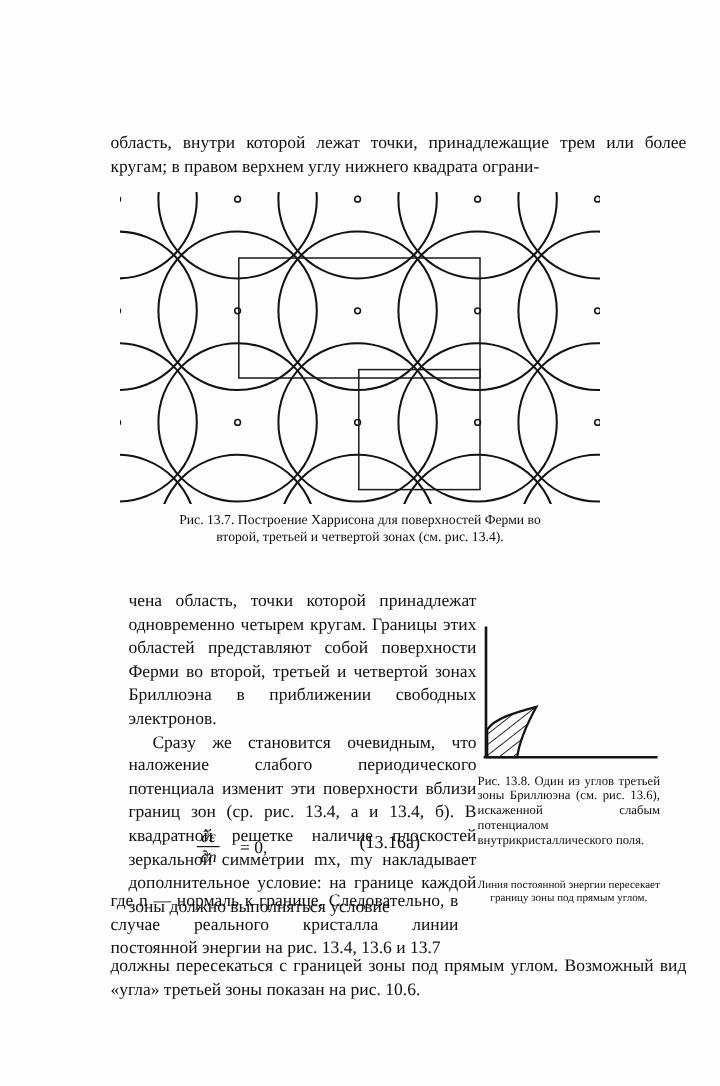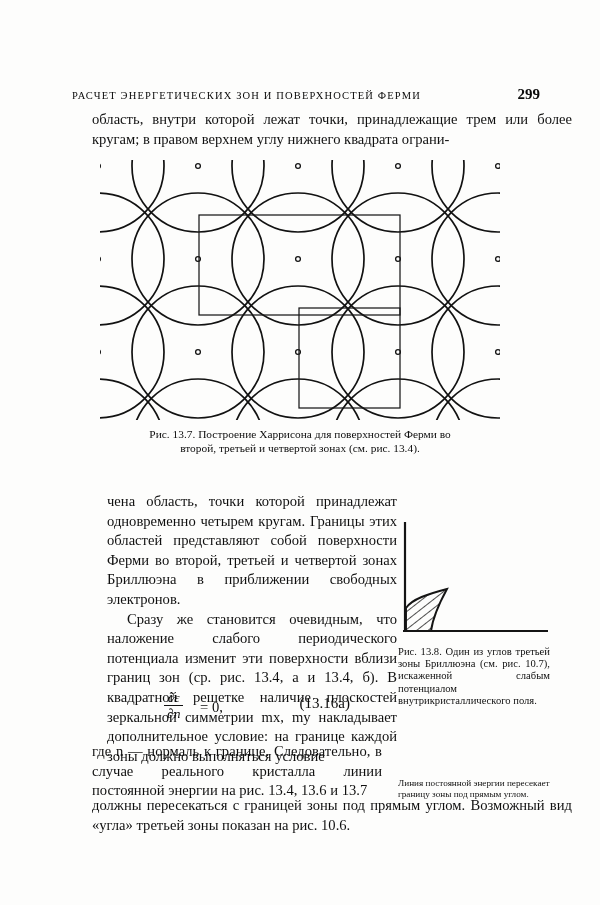--- a/index.html
+++ b/index.html
@@ -149,33 +149,29 @@
     color: #101010;
   }
   #cap138b {
     position: absolute;
     left: 398px;
     top: 732px;
     width: 152px;
     font-family: "Liberation Serif", serif;
     font-size: 9.2px;
     line-height: 11px;
+    text-align: center;
     color: #101010;
-    margin-top: 46px;
   }
 </style>
 </head>
 <body>
 
 <div class="page">
 
-  <div class="running-head">
-    <span class="rh-title">РАСЧЕТ ЭНЕРГЕТИЧЕСКИХ ЗОН И ПОВЕРХНОСТЕЙ ФЕРМИ</span>
-    <span class="rh-page">299</span>
-  </div>
 
   <div class="para" id="lead-para">
     <p>область, внутри которой лежат точки, принадлежащие трем или более кругам; в правом верхнем углу нижнего квадрата ограни-</p>
   </div>
 
   <div id="fig137">
     <svg width="400" height="260" viewBox="0 0 400 260" xmlns="http://www.w3.org/2000/svg">
       <defs>
         <clipPath id="figclip">
           <rect x="0" y="0" width="400" height="260"></rect>
@@ -261,21 +257,21 @@
 
       <g stroke="#141414" stroke-width="2.2" fill="none">
         <line x1="7" y1="2" x2="7" y2="111"></line>
         <line x1="5" y1="111" x2="150" y2="111"></line>
       </g>
 
       <path d="M 8 111 L 8 88 C 14 79, 30 74, 49 69 C 43 80, 35 96, 33 111 Z" fill="url(#hatch)" stroke="#141414" stroke-width="1.9"></path>
     </svg>
   </div>
 
-  <div id="cap138">Рис. 13.8. Один из углов третьей зоны Бриллюэна (см. рис. 10.7), искаженной слабым потенциалом внутрикристаллического поля.</div>
+  <div id="cap138">Рис. 13.8. Один из углов третьей зоны Бриллюэна (см. рис. 13.6), искаженной слабым потенциалом внутрикристаллического поля.</div>
   <div id="cap138b">Линия постоянной энергии пересекает границу зоны под прямым углом.</div>
 
   <div class="para" id="tail-para">
     <p>где n — нормаль к границе. Следовательно, в случае реального кристалла линии постоянной энергии на рис. 13.4, 13.6 и 13.7</p>
   </div>
 
   <div class="para" id="final-para">
     <p>должны пересекаться с границей зоны под прямым углом. Возможный вид «угла» третьей зоны показан на рис. 10.6.</p>
   </div>
 

